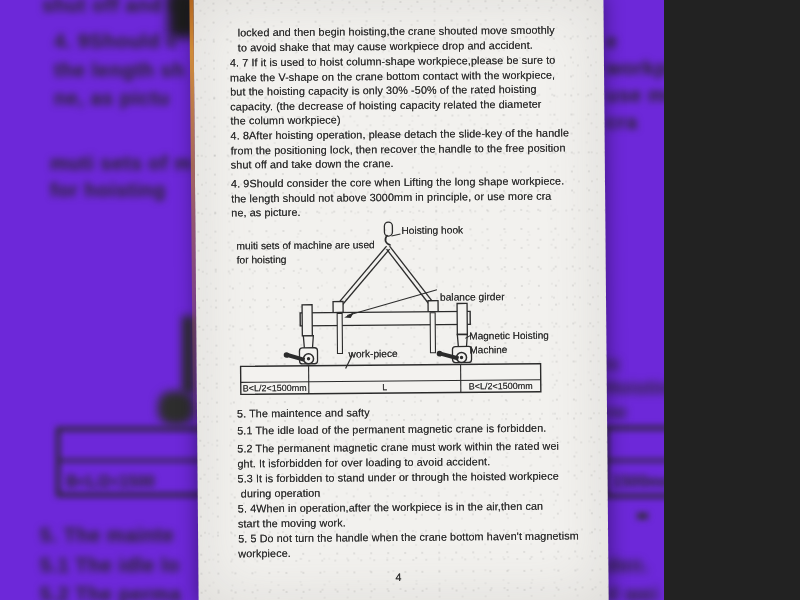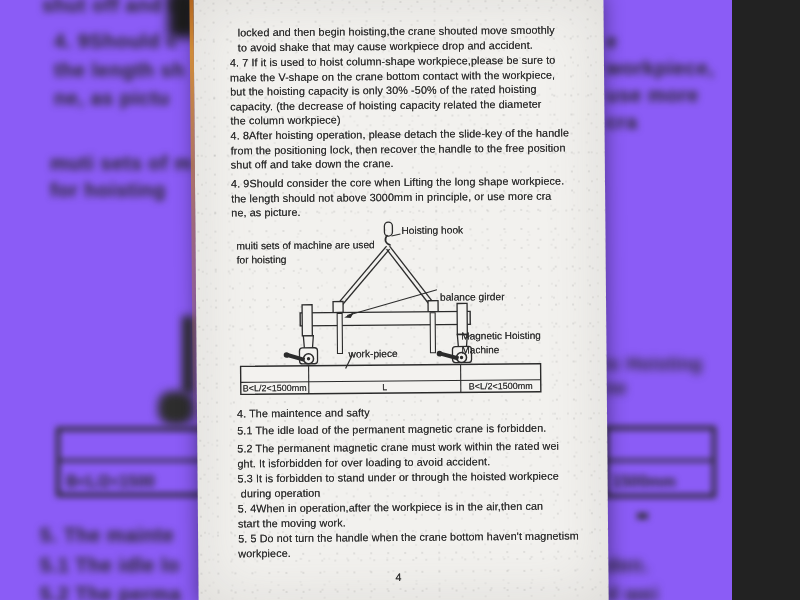--- a/index.html
+++ b/index.html
@@ -1,16 +1,16 @@
 <!DOCTYPE html>
 <html><head>
 <meta charset="utf-8">
 <style>
   html,body{margin:0;padding:0;background:#222;}
-  #root{position:relative;width:732px;height:600px;overflow:hidden;background:#8b5cf6;
+  #root{position:relative;width:664px;height:600px;overflow:hidden;background:#6d28d9;
         font-family:"Liberation Sans",sans-serif;text-decoration:underline;}
   
   .bdt{position:absolute;color:#262626;font-weight:bold;white-space:pre-line;
        filter:blur(3.5px);letter-spacing:.5px;}
   .bd-shape{position:absolute;background:#2d2d2d;filter:blur(4px);}
   .bd-bar{position:absolute;border:4px solid #282828;filter:blur(3px);}
   .bd-bar-line{position:absolute;left:0;right:0;height:3px;background:#282828;}
   .bd-bar-text{position:absolute;font-weight:bold;color:#282828;}
   
   #page{position:absolute;left:196px;top:-3px;width:410px;height:606px;
@@ -136,28 +136,28 @@
         <polygon points="344,317 354,311.5 350.5,317.5" fill="#2b2b2b" stroke="none"></polygon>
         <line x1="472" y1="335" x2="465" y2="339"></line>
         <line x1="352" y1="354" x2="345" y2="368" stroke-width="1.2"></line>
       </g>
     </svg>
 
     <div class="dlab" style="left:41px;top:241px;line-height:14px;">muiti sets of machine are used
 for hoisting</div>
     <div class="dlab" style="left:206px;top:227px;text-align:center;">Hoisting hook</div>
     <div class="dlab" style="left:244px;top:294px;">balance girder</div>
-    <div class="dlab" style="left:265px;top:333px;font-size:10px;">Magnetic Hoisting
+    <div class="dlab" style="left:273px;top:333px;font-size:10px;">Magnetic Hoisting
 Machine</div>
     <div class="dlab" style="left:152px;top:342px;margin-top:8px;">work-piece</div>
     <div class="dim" style="left:44px;top:385px;width:68px;">B&lt;L/2&lt;1500mm</div>
     <div class="dim" style="left:112px;top:385px;width:152px;">L</div>
     <div class="dim" style="left:264px;top:385px;width:80px;">B&lt;L/2&lt;1500mm</div>
 
-    <div class="px" style="left:40px;top:408px;">4.   The maintence and safty</div>
+    <div class="px" style="left:40px;top:408px;">5.   The maintence and safty</div>
     <div class="px" style="left:40px;top:425px;">5.1 The idle load of the permanent magnetic crane is forbidden.</div>
     <div class="px" style="left:40px;top:443px;line-height:15px;">5.2 The permanent magnetic crane must work within the rated wei
 ght.   It isforbidden for over loading to avoid accident.</div>
     <div class="px" style="left:40px;top:473px;">5.3 It is forbidden to  stand  under  or through the hoisted  workpiece
 &nbsp;during operation</div>
     <div class="px" style="left:40px;top:503px;">5. 4When in operation,after the workpiece is in the air,then can
 start the moving work.</div>
     <div class="px" style="left:40px;top:533px;">5. 5  Do not turn the handle when the crane bottom haven't magnetism
 workpiece.</div>
     <div class="px" style="left:197px;top:573px;">4</div>

